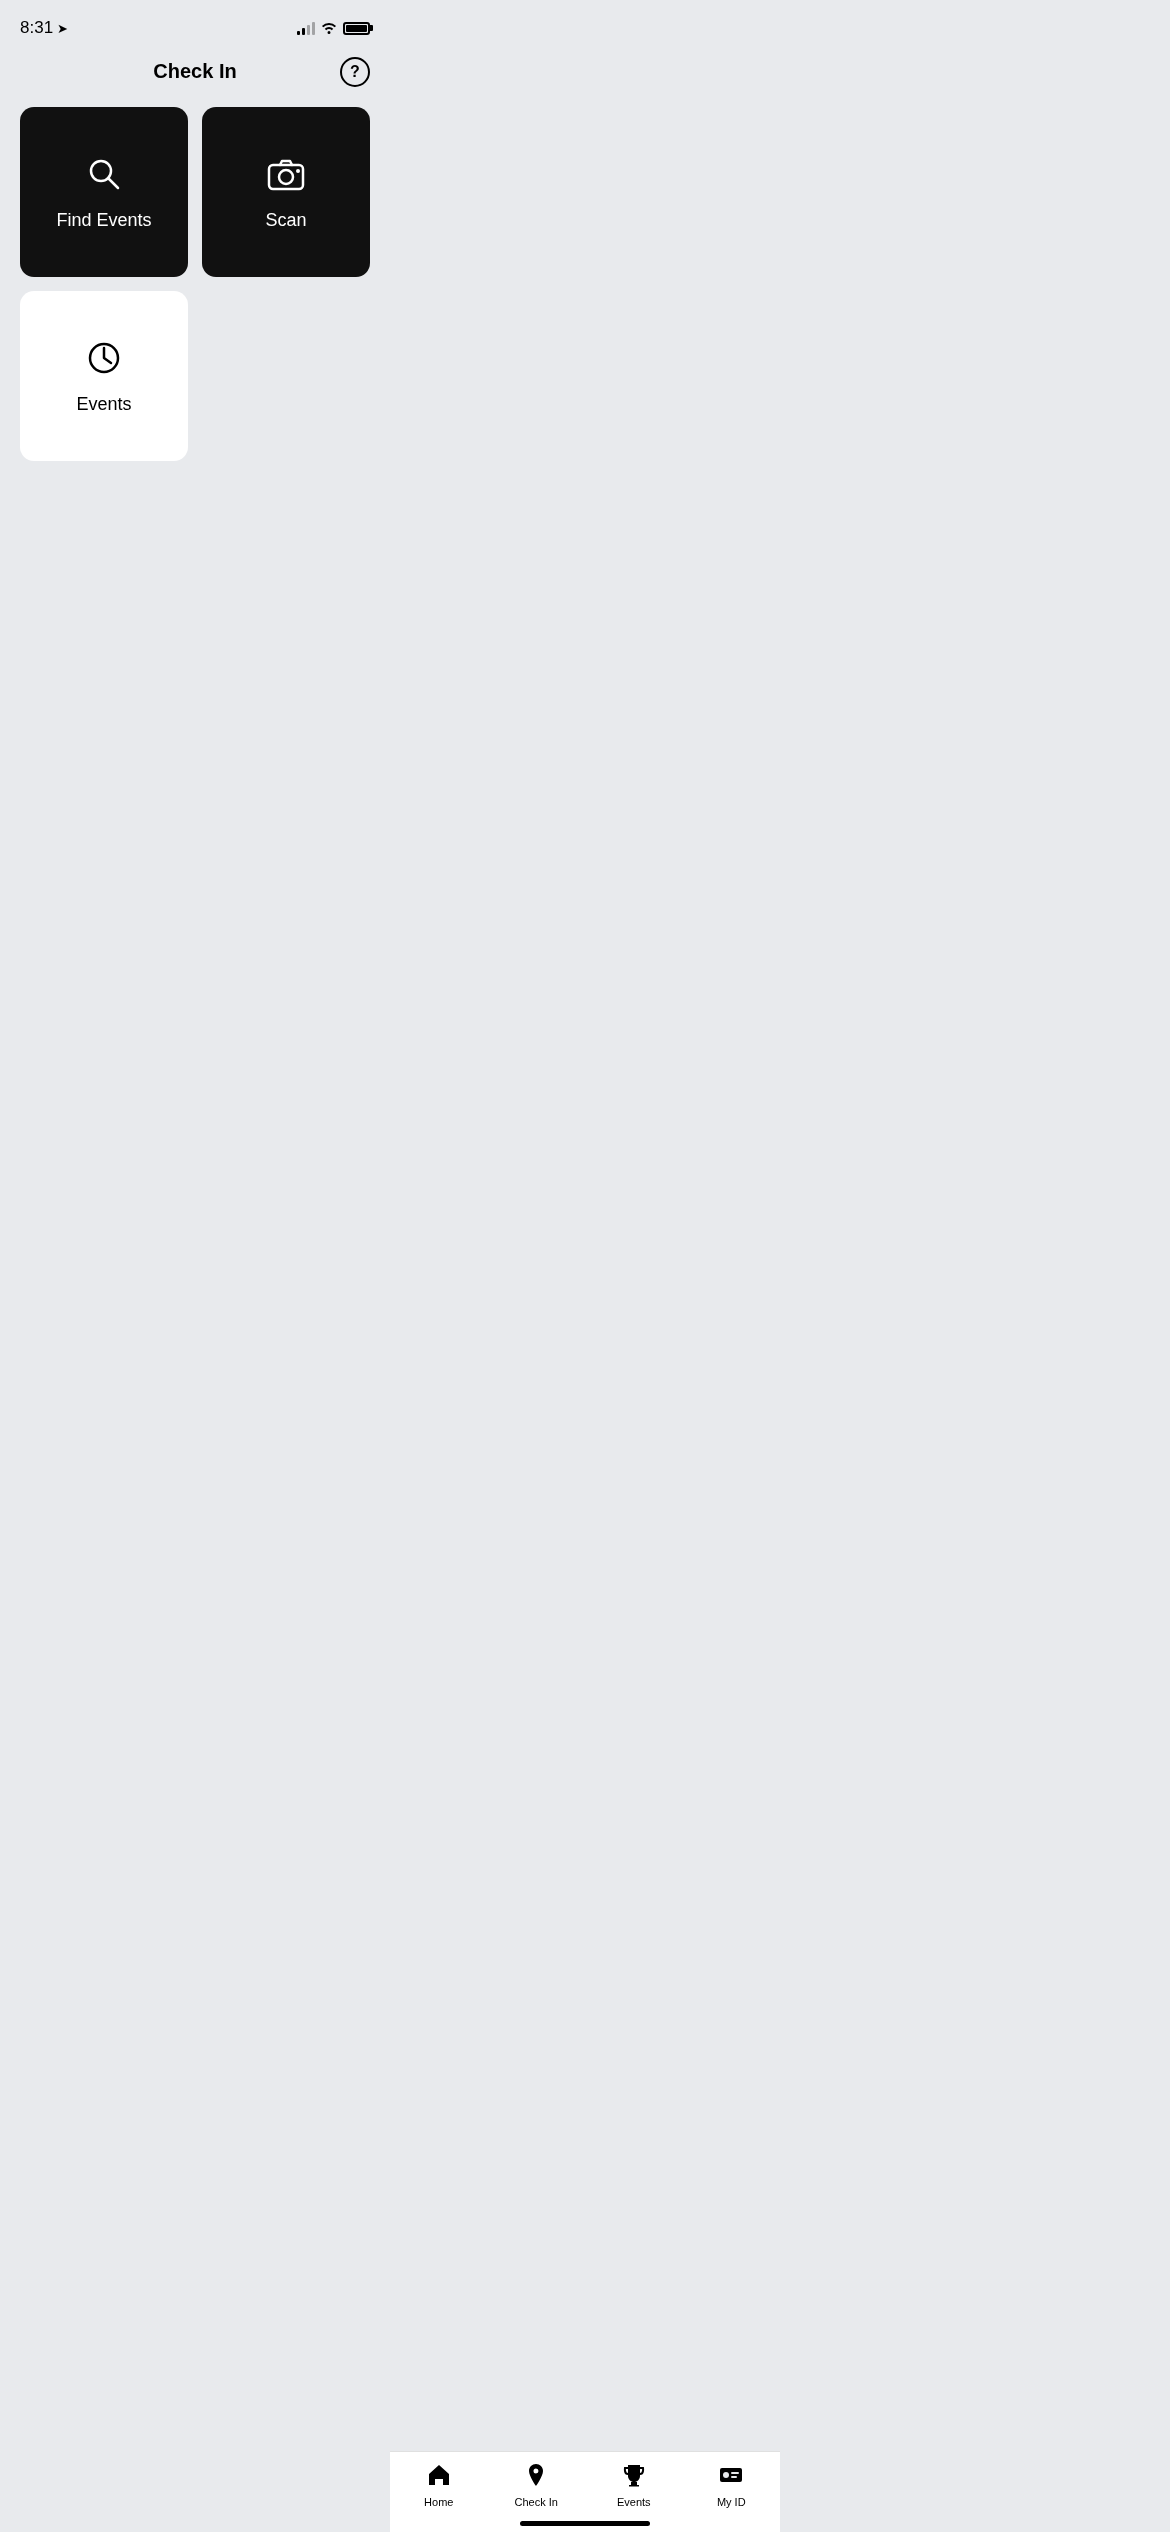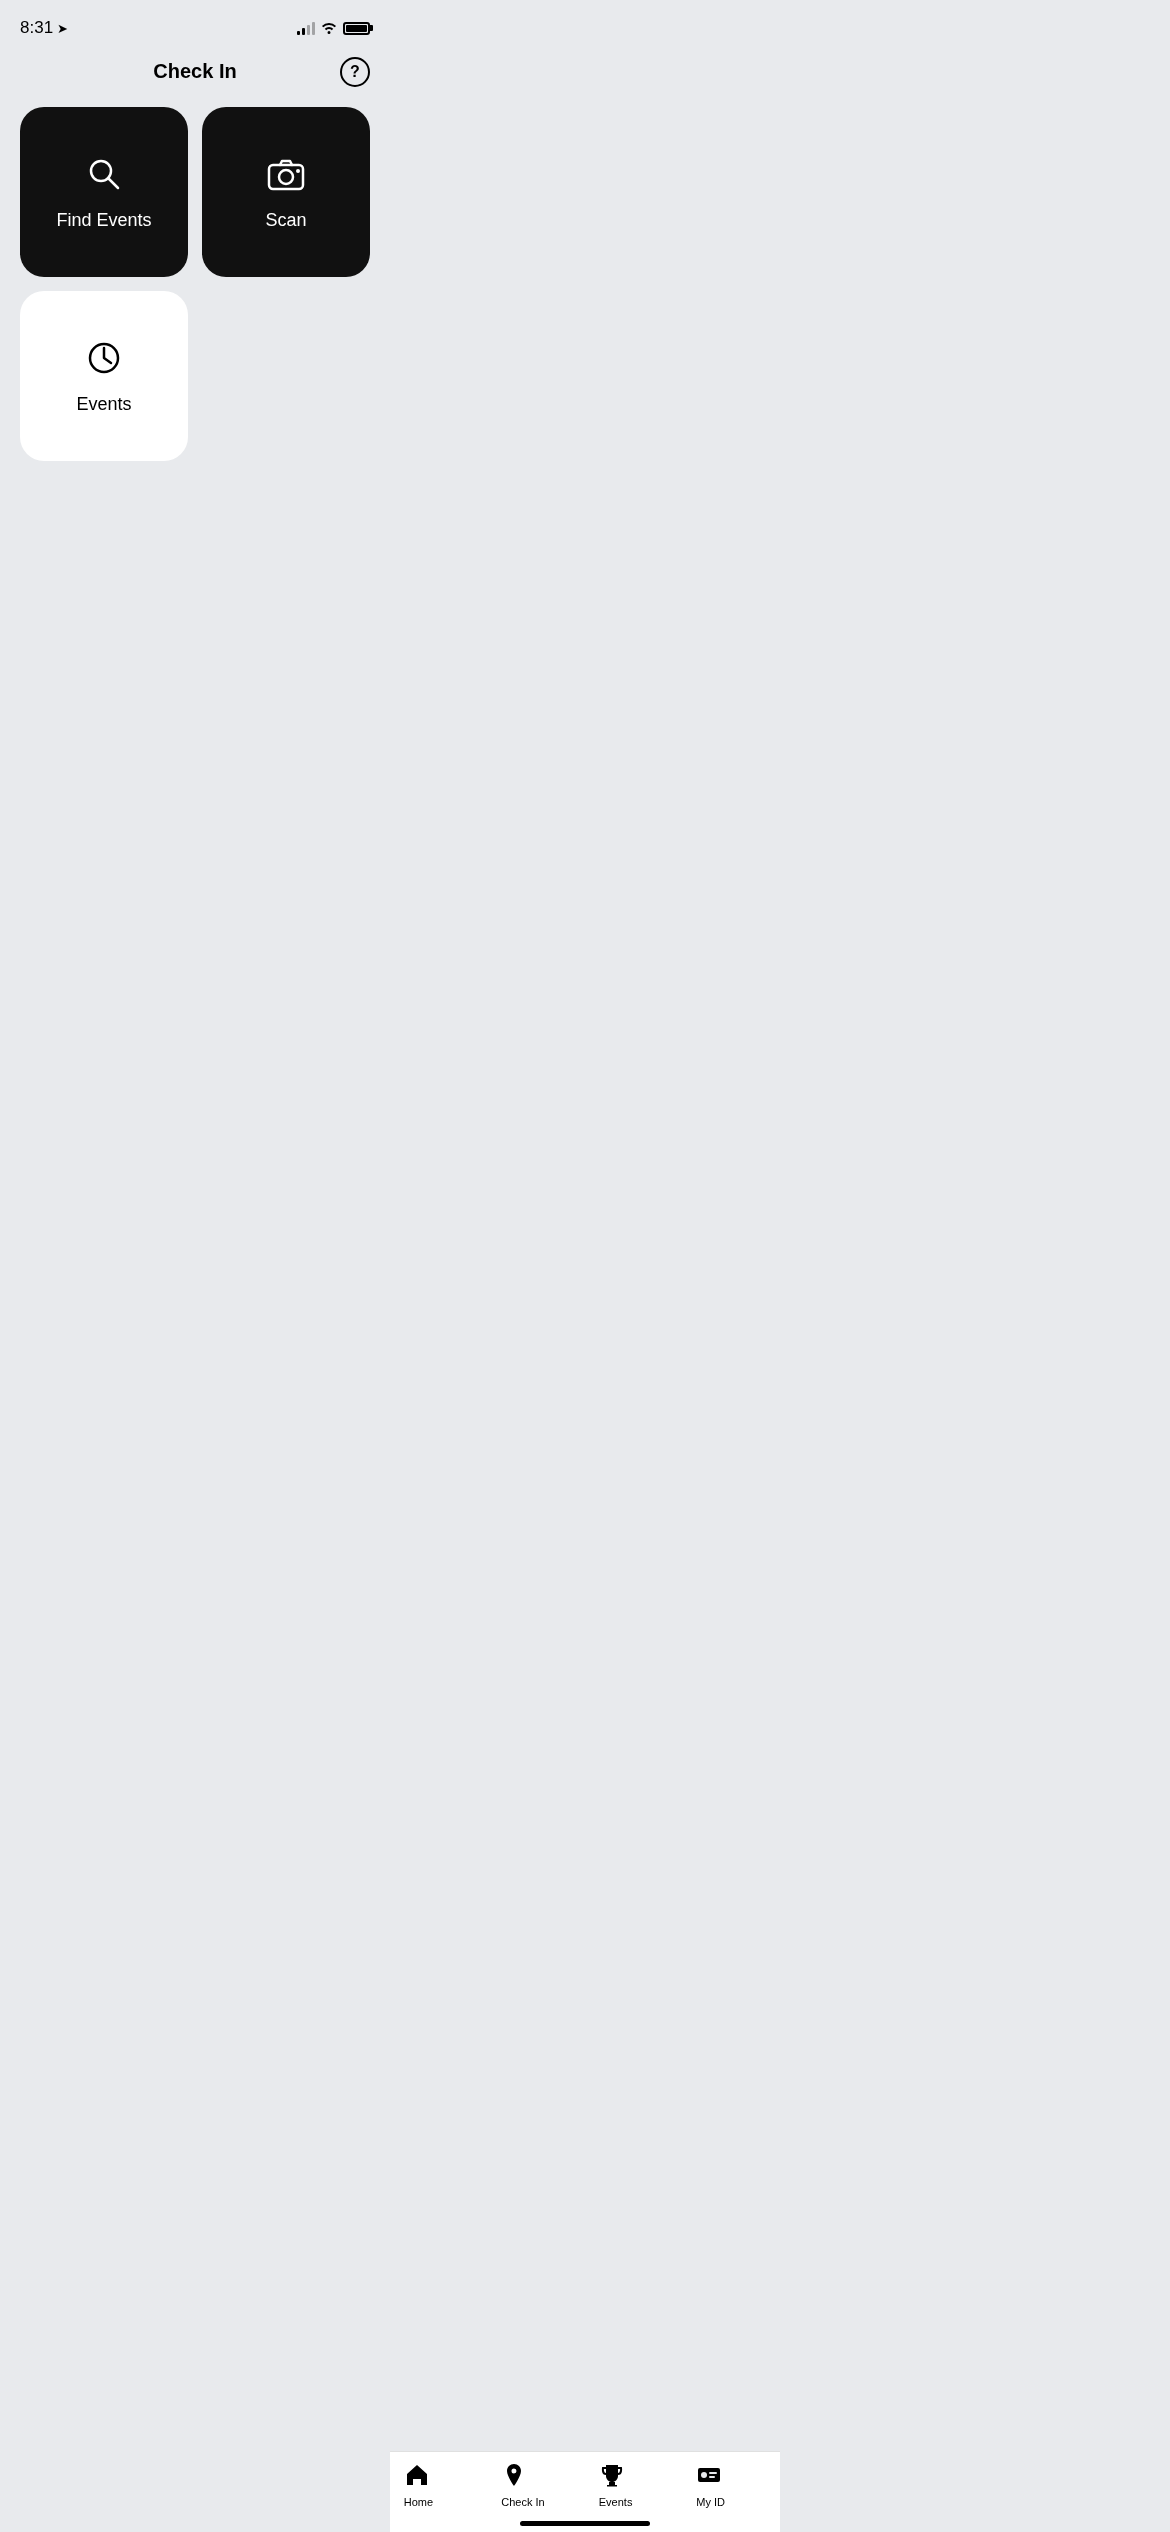--- a/index.html
+++ b/index.html
@@ -134,21 +134,21 @@
     
     .grid-container {
       display: grid;
       grid-template-columns: 1fr 1fr;
       gap: 14px;
       padding: 0 20px;
       margin-top: 4px;
     }
 
     .grid-card {
-      border-radius: 24px;
+      border-radius: 14px;
       display: flex;
       flex-direction: column;
       align-items: center;
       justify-content: center;
       padding: 46px 16px;
       cursor: pointer;
       min-height: 160px;
     }
 
     .grid-card.dark {
@@ -188,21 +188,21 @@
       border-top: 1px solid #e0e0e0;
       display: flex;
       justify-content: space-around;
       align-items: center;
       padding: 10px 0 24px 0;
     }
 
     .nav-item {
       display: flex;
       flex-direction: column;
-      align-items: flex-start;
+      align-items: center;
       gap: 4px;
       cursor: pointer;
       min-width: 70px;
     }
 
     .nav-label {
       font-size: 11px;
       font-weight: 500;
       color: #000;
     }

